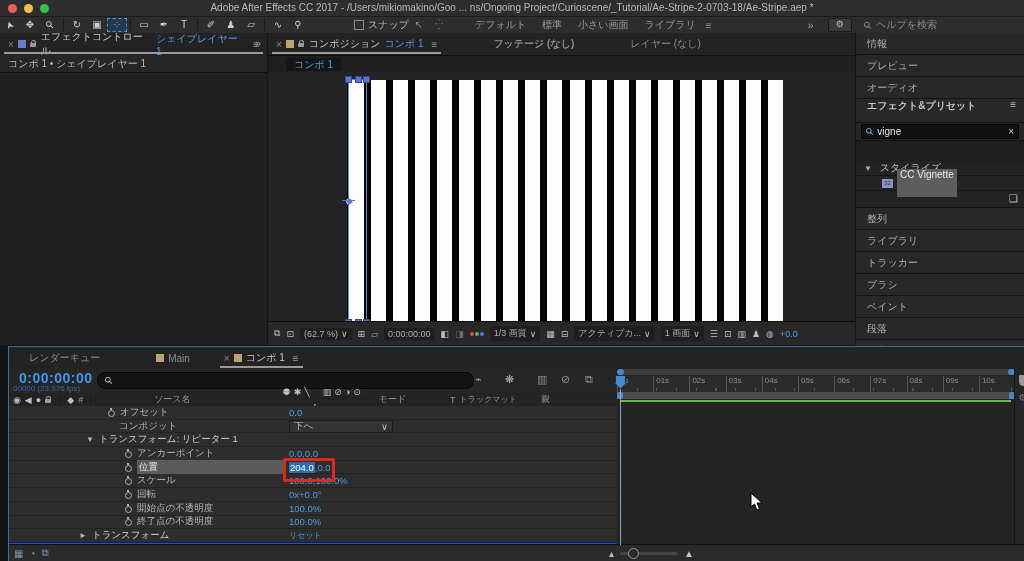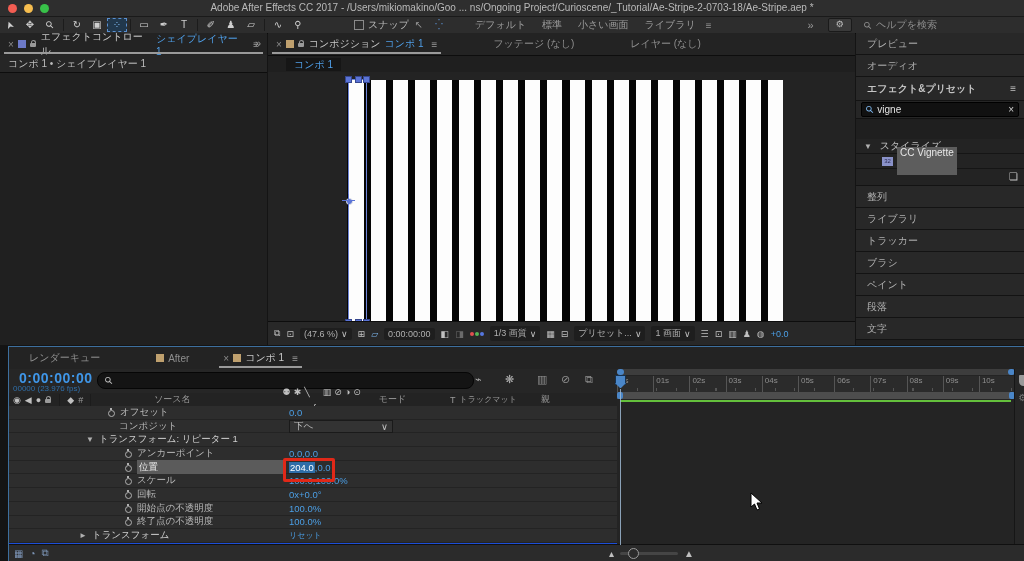--- a/index.html
+++ b/index.html
@@ -59,21 +59,21 @@
   .anchor:after{content:"";position:absolute;left:-1px;top:5px;width:13px;height:1px;background:#5b74d6;}
   .anchor .v{position:absolute;left:5px;top:-1px;width:1px;height:13px;background:#5b74d6;}
   .comp-toolbar{position:absolute;left:0;bottom:0;right:0;height:23px;background:#282828;border-top:1px solid #0d0d0d;
     display:flex;align-items:center;gap:6px;padding-left:6px;font-size:9px;color:#b0b0b0;white-space:nowrap;}
   .ctb-chip{display:flex;align-items:center;gap:3px;background:#1e1e1e;padding:1px 4px;border-radius:2px;}
   .rgbdots{display:inline-flex;gap:1px;}
   .rgbdots i{width:4px;height:4px;border-radius:50%;display:block;}
   
   #sidebar{left:856px;top:33px;width:168px;height:312px;background:#1f1f1f;}
   .sb-row{height:21px;line-height:21px;background:#282828;border-bottom:1px solid #131313;padding-left:11px;color:#b0b0b0;}
-  .sb-head{display:flex;justify-content:space-between;align-items:center;height:23px;background:#282828;
+  .sb-head{display:flex;justify-content:space-between;height:23px;background:#282828;
     border-bottom:1px solid #131313;padding:0 8px 0 11px;color:#c4c4c4;font-weight:bold;}
   .sb-search{height:17px;background:#262626;border-bottom:1px solid #131313;display:flex;align-items:center;padding:0 5px;gap:4px;}
   .sb-input{flex:1;display:flex;align-items:center;gap:4px;background:#111;border:1px solid #000;border-radius:2px;height:13px;padding:0 4px;color:#e4e4e4;}
   .sb-group{height:14px;line-height:14px;background:#232323;color:#c0c0c0;padding-left:8px;border-bottom:1px solid #151515;margin-top:20px;}
   .sb-item{height:14px;display:flex;align-items:center;gap:4px;background:#232323;border-bottom:1px solid #151515;padding-left:26px;}
   .fxbadge{width:11px;height:9px;background:#8a92c9;font-size:6px;line-height:9px;text-align:center;color:#2a2a55;}
   .sb-itemname{background:#5d5d5d;color:#e8e8e8;padding:0 3px;height:28px;line-height:12px;}
   .sb-foot{height:16px;background:#232323;border-bottom:1px solid #131313;text-align:right;padding-right:6px;color:#9a9a9a;line-height:16px;}
   
   #timeline{position:absolute;left:8px;top:346px;width:1022px;height:214px;background:#1d4ed8;border:1px solid #3d6f9e;}
@@ -197,21 +197,21 @@
     <div class="tabrow">
       <div class="tab active">
         <span class="x-glyph">×</span>
         <span class="sq sq-tan"></span>
         <span class="lockicon"></span>
         <span>コンポジション</span>
         <span class="blue-name">コンポ 1</span>
         <span class="menu-glyph">≡</span>
         <span class="underline"></span>
       </div>
-      <div class="tab" style="margin-left:40px;">フッテージ (なし)</div>
+      <div class="tab" style="margin-left:40px;font-weight:bold;">フッテージ (なし)</div>
       <div class="tab" style="margin-left:40px;">レイヤー (なし)</div>
     </div>
     <div class="comp-crumb">コンポ 1</div>
 
     <div class="comp-view">
       <div class="comp-frame">
         <div style="position:absolute;inset:0;">
             <div class="stripe" style="left: 2px;"></div>
             <div class="stripe" style="left: 24.05px;"></div>
             <div class="stripe" style="left: 46.1px;"></div>
@@ -245,59 +245,60 @@
               <span class="v"></span>
             </span>
         </div>
       </div>
     </div>
 
     <div class="comp-toolbar">
       <span class="ic">⧉</span>
       <span class="ic">⊡</span>
       <span class="ctb-chip">
-        <span>(47.6 %)</span>
+        <span>(62.7 %)</span>
         <span class="ic">∨</span>
       </span>
       <span class="ic">⊞</span>
       <span class="ic" style="color:#7db6ec;">▱</span>
       <span class="ctb-chip">0:00:00:00</span>
       <span class="ic">◧</span>
       <span class="ic" style="color:#6a6a6a;">◨</span>
       <span class="rgbdots">
           <i style="background:#e05050;"></i>
           <i style="background:#55b555;"></i>
           <i style="background:#5577e0;"></i>
         </span>
       <span class="ctb-chip">
         <span>1/3 画質</span>
         <span class="ic">∨</span>
       </span>
       <span class="ic">▦</span>
       <span class="ic">⊟</span>
       <span class="ctb-chip">
-        <span>プリセット...</span>
+        <span>アクティブカ...</span>
         <span class="ic">∨</span>
       </span>
       <span class="ctb-chip">
         <span>1 画面</span>
         <span class="ic">∨</span>
       </span>
       <span class="ic">☰</span>
       <span class="ic">⊡</span>
       <span class="ic">▥</span>
       <span class="ic">♟</span>
       <span class="ic">◍</span>
       <span style="color:#4b9fe6;">+0.0</span>
     </div>
   </div>
 
   <div class="panel" id="sidebar">
     <div>
 
+    <div class="sb-row">情報</div>
         <div class="sb-row">プレビュー</div>
         <div class="sb-row">オーディオ</div>
       </div>
     <div class="sb-head">
       <span>エフェクト&amp;プリセット</span>
       <span class="ic">≡</span>
     </div>
     <div class="sb-search">
       <div class="sb-input">
         <span class="ic" style="transform:rotate(-45deg);color:#7db6ec;">⚲</span>
@@ -326,21 +327,21 @@
         <div class="sb-row">段落</div>
         <div class="sb-row">文字</div>
       </div>
   </div>
 
   <div id="timeline">
     <div class="tl-tabs">
       <div class="tab" style="margin-left:12px;">レンダーキュー</div>
       <div class="tab" style="margin-left:40px;">
         <span class="sq sq-tan"></span>
-        <span>After</span>
+        <span>Main</span>
       </div>
       <div class="tab active" style="margin-left:18px;">
         <span class="x-glyph">×</span>
         <span class="sq sq-tan"></span>
         <span>コンポ 1</span>
         <span class="menu-glyph">≡</span>
         <span class="underline"></span>
       </div>
     </div>
 

